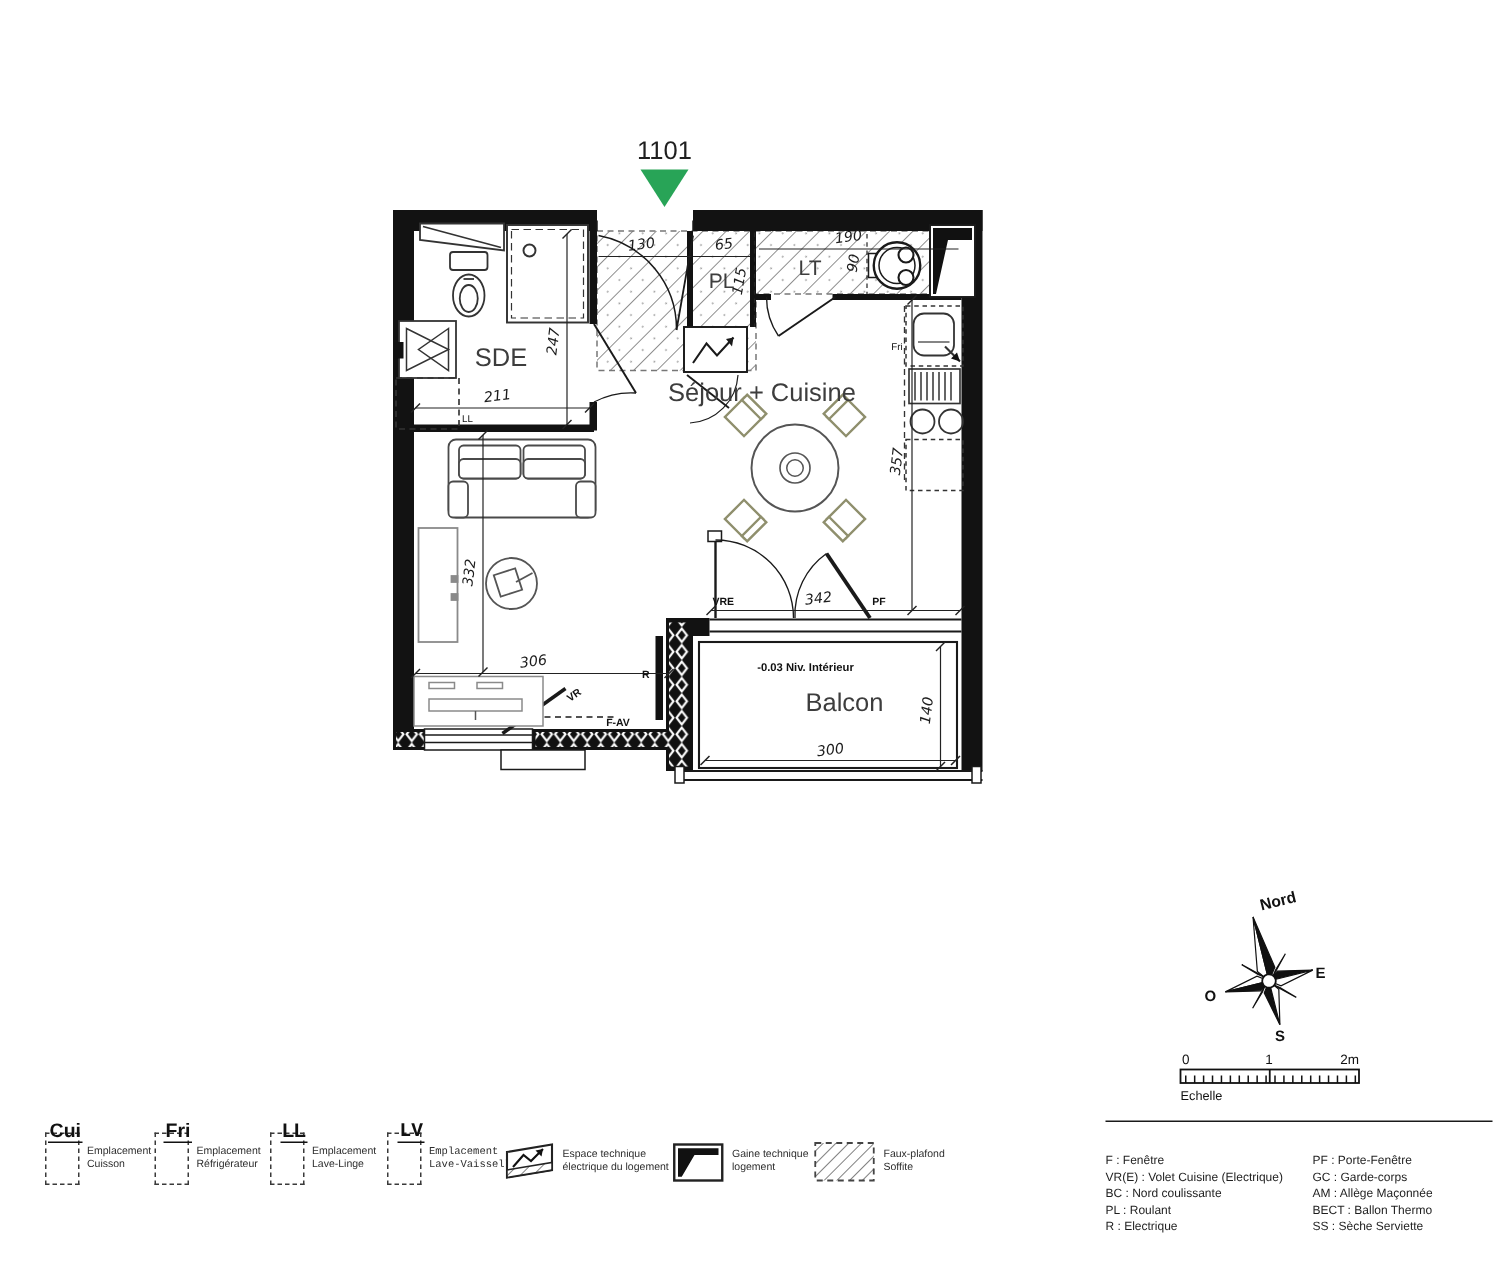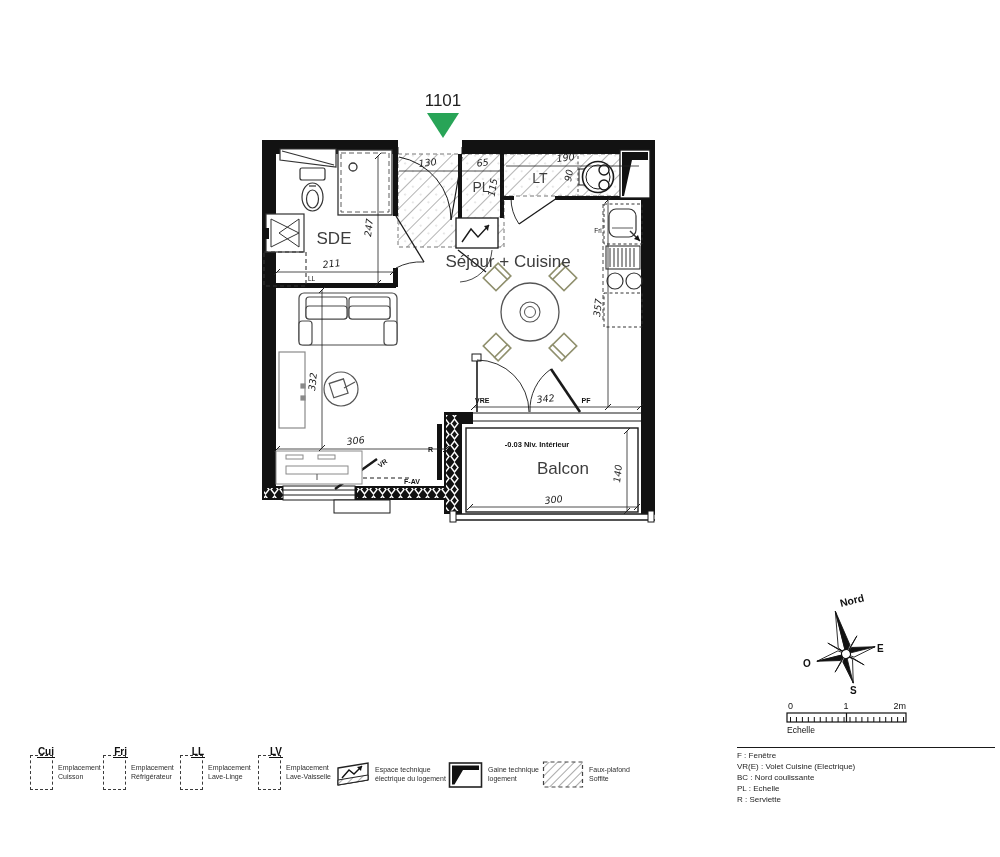--- a/index.html
+++ b/index.html
@@ -7,26 +7,26 @@
          font-family:"Liberation Sans",sans-serif;color:#222;}
   svg text{font-family:"Liberation Sans","DejaVu Sans",sans-serif;}
   .dim{font-family:"DejaVu Sans",sans-serif;font-style:italic;font-size:9.5px;fill:#1c1c1c;}
   .room{font-size:17px;fill:#3d3d3d;}
   .roomsm{font-size:14px;fill:#3d3d3d;}
   .tag{font-size:7px;font-weight:bold;fill:#111;}
   .tiny{font-size:6.5px;fill:#111;}
   .legend-row{position:absolute;left:0;top:0;width:1000px;height:857px;pointer-events:none;}
   .litem{position:absolute;display:flex;gap:5px;align-items:flex-start;}
   .lbox{position:relative;width:21px;height:33px;border:1.6px dashed #3a3a3a;flex:0 0 auto;}
-  .ltag{position:absolute;top:-10px;right:-3px;font-size:10px;font-weight:bold;color:#111;
+  .ltag{position:absolute;top:-10px;right:-3px;font-size:13px;font-weight:bold;color:#111;
         border-bottom:1.5px solid #111;padding:0 1px;}
   .ltext{font-size:7px;line-height:8.5px;color:#2e2e2e;padding-top:9px;white-space:nowrap;}
   .ltext2{font-size:7px;line-height:8.5px;color:#2e2e2e;padding-top:6px;white-space:nowrap;}
   .abbr{position:absolute;left:737px;top:747px;width:258px;border-top:1.6px solid #1a1a1a;
-        padding-top:2px;display:flex;}
+        padding-top:20px;display:flex;}
   .abbr .col{font-size:8px;line-height:11px;color:#1e1e1e;}
   .abbr .c1{width:138px;}
   .abbr .c2{width:120px;}
 </style>
 </head>
 <body>
 
 <div class="stage">
 
 <svg width="1000" height="857" viewBox="0 0 1000 857">
@@ -373,21 +373,21 @@
   <div class="litem" style="left:180px;top:755px;">
     <div class="lbox">
       <span class="ltag">LL</span>
     </div>
     <div class="ltext">
       <div>Emplacement</div>
           <div>Lave-Linge</div>
     </div>
   </div>
 
-  <div class="litem" style="left:258px;top:755px;">
+  <div class="litem" style="left:258px;top:755px;font-family:Liberation Mono, monospace;">
     <div class="lbox">
       <span class="ltag">LV</span>
     </div>
     <div class="ltext">
       <div>Emplacement</div>
           <div>Lave-Vaisselle</div>
     </div>
   </div>
 
   <div class="litem" style="left:336px;top:760px;">
@@ -424,18 +424,25 @@
     </div>
   </div>
 </div>
 
 
 <div class="abbr">
   <div class="col c1">
     <div>F : Fenêtre</div>
     <div>VR(E) : Volet Cuisine (Electrique)</div>
     <div>BC : Nord coulissante</div>
-    <div>PL : Echelle</div>
-    <div>R : Serviette</div>
+    <div>PL : Roulant</div>
+    <div>R : Electrique</div>
+  </div>
+  <div class="col c2">
+    <div>PF : Porte-Fenêtre</div>
+    <div>GC : Garde-corps</div>
+    <div>AM : Allège Maçonnée</div>
+    <div>BECT : Ballon Thermo</div>
+    <div>SS : Sèche Serviette</div>
   </div>
 </div>
 
 </div>
 
 </body></html>

